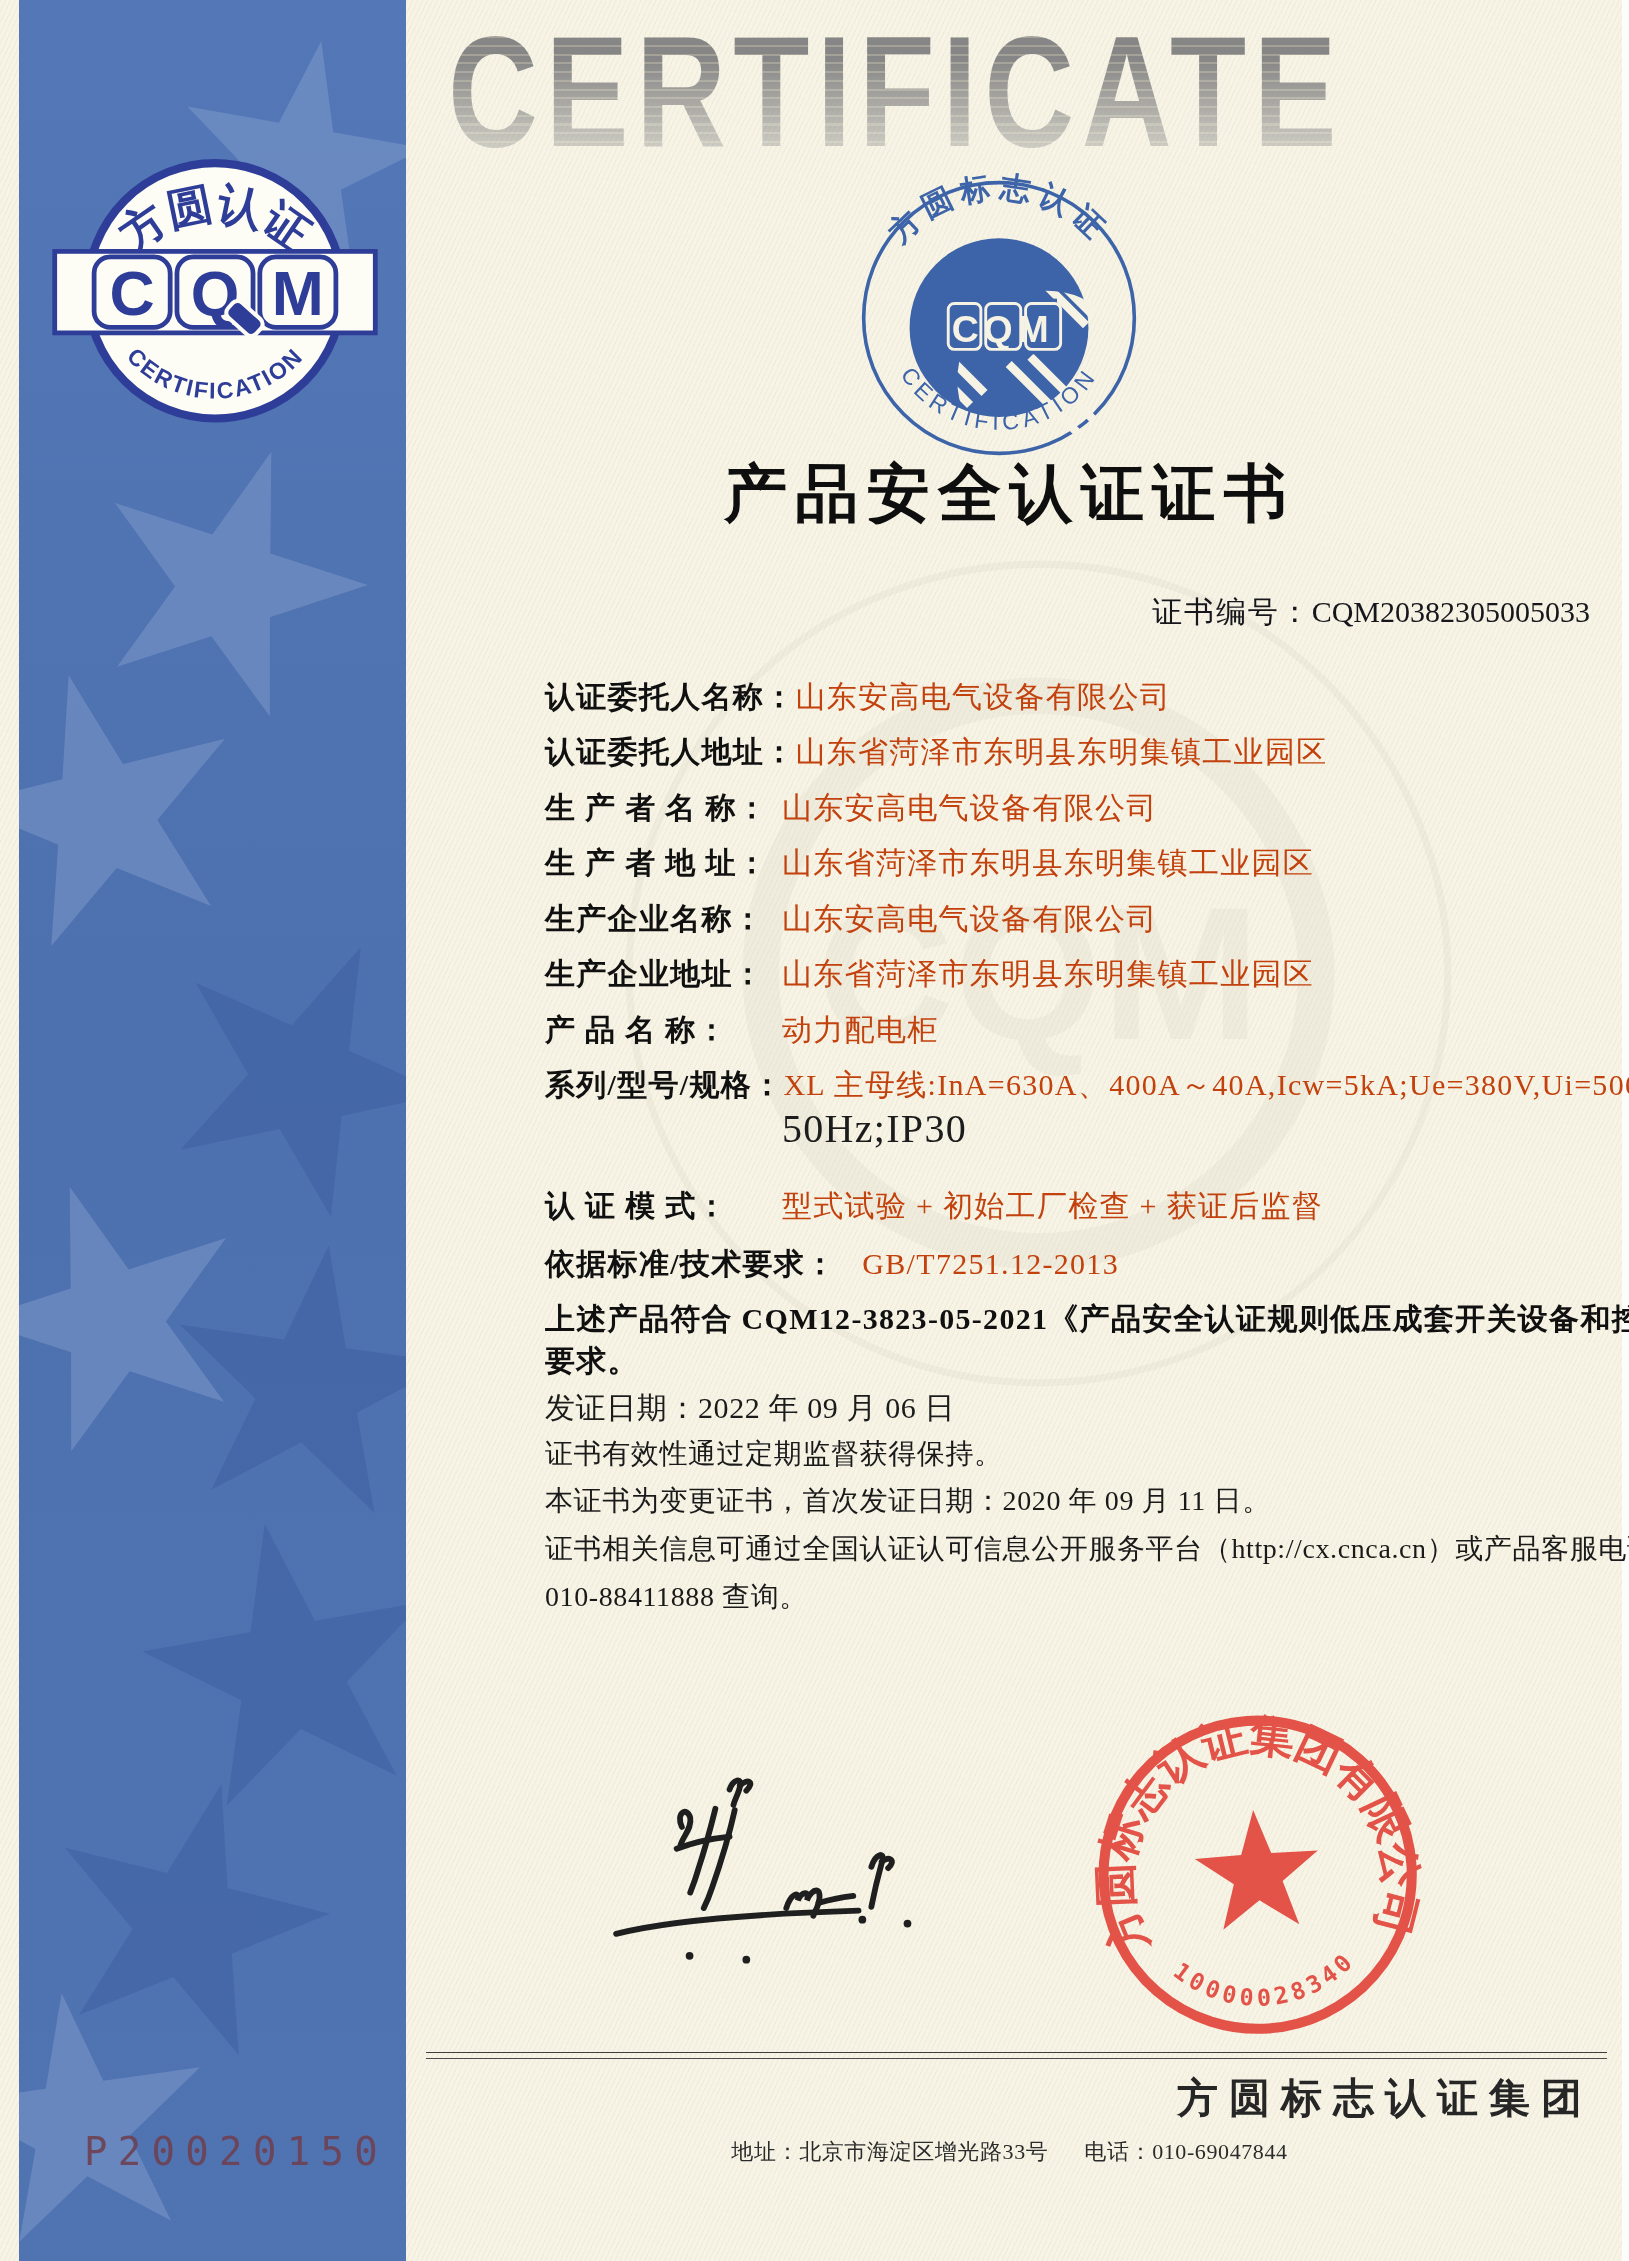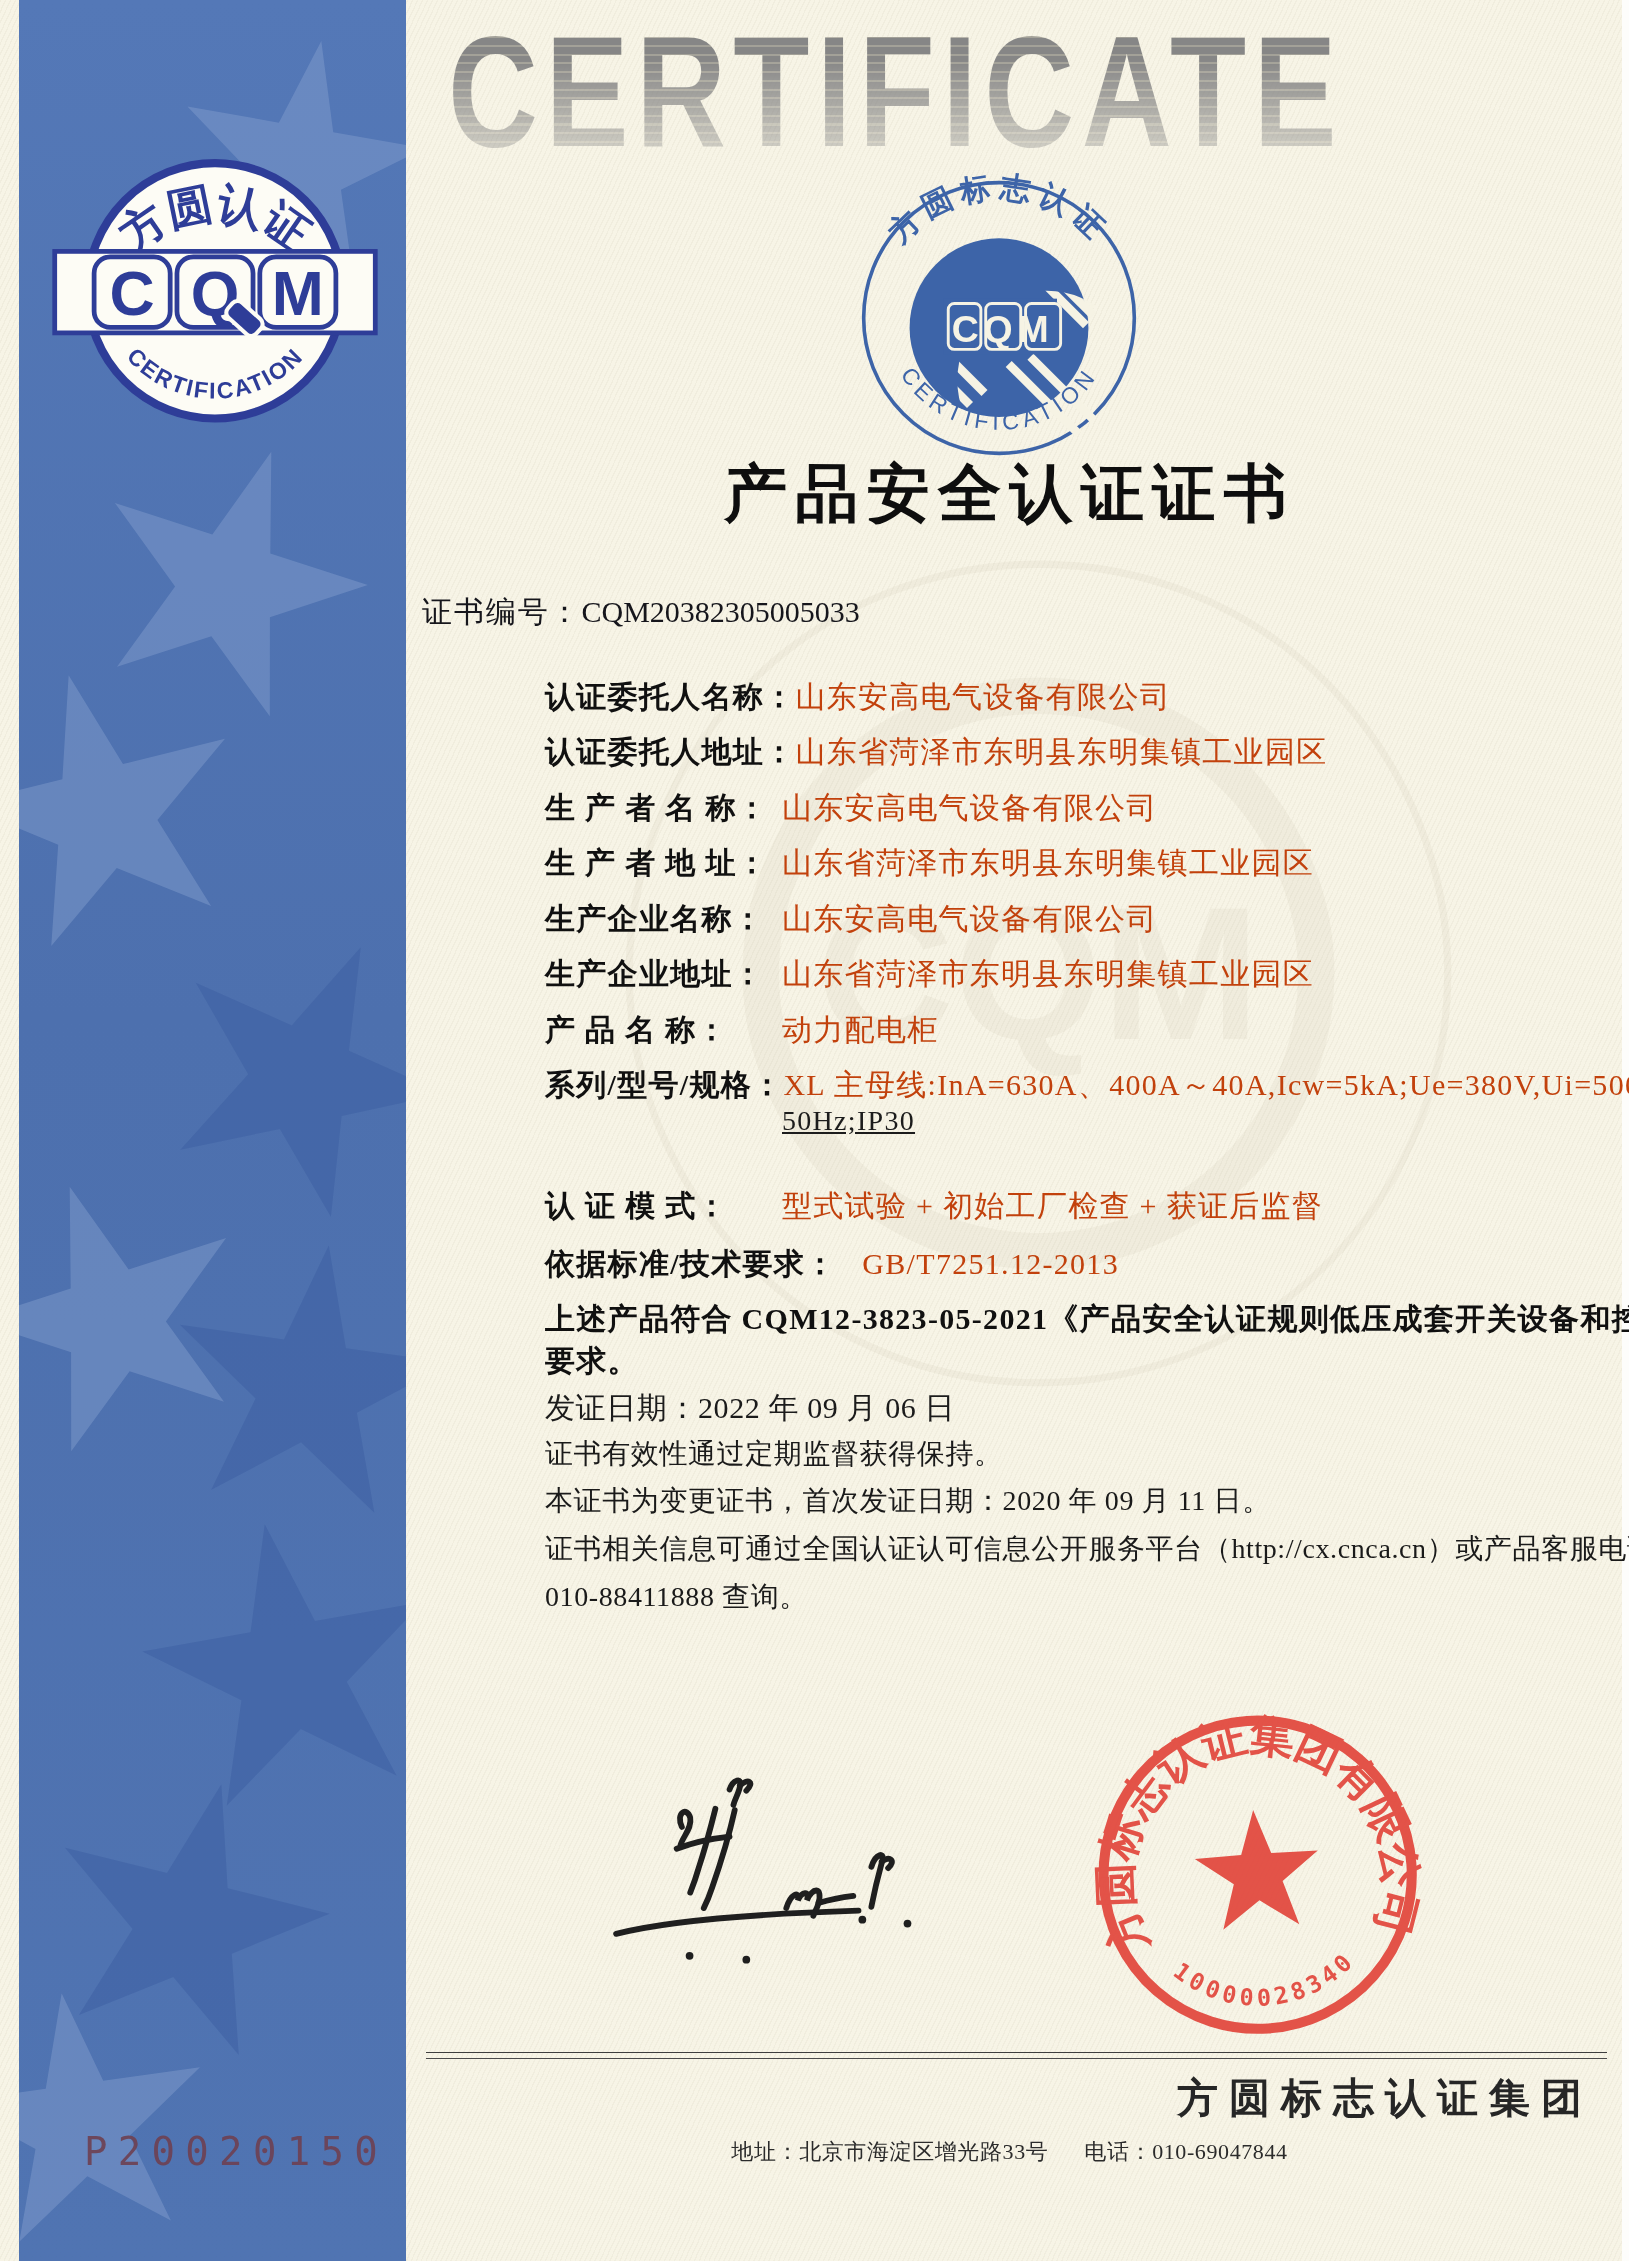--- a/index.html
+++ b/index.html
@@ -30,26 +30,26 @@
         mask-image:linear-gradient(to bottom,#000 30%,rgba(0,0,0,.55) 70%,rgba(0,0,0,.18) 100%);}
 
   
   .badge{position:absolute;left:52px;top:145px;width:326px;height:297px;}
   .center-logo{position:absolute;left:854px;top:173px;width:290px;height:290px;}
   .ghost{position:absolute;left:600px;top:535px;width:877px;height:877px;opacity:.055;pointer-events:none;}
 
   
   .title{position:absolute;left:413px;top:451px;width:1193px;text-align:center;
          font-size:63px;font-weight:700;letter-spacing:8.4px;color:#0e0e0e;}
-  .certno{position:absolute;left:422px;top:592px;width:1193px;text-align:left;font-size:30px;color:#16161c;}
+  .certno{position:absolute;left:397px;top:592px;width:1193px;text-align:right;font-size:30px;color:#16161c;}
   .certno .lblc{letter-spacing:1.9px;}
   .row{position:absolute;left:545px;width:1057px;font-size:30px;white-space:nowrap;}
   .row .lbl{display:inline-block;min-width:237px;font-weight:700;letter-spacing:1.3px;color:#101010;}
   .row .val{letter-spacing:1.3px;color:#c2410c;}
-  .cont{position:absolute;font-size:28px;letter-spacing:1.3px;color:#1c1c1c;white-space:nowrap;text-decoration:underline;}
+  .cont{position:absolute;font-size:40px;letter-spacing:1.3px;color:#1c1c1c;white-space:nowrap;}
   .bold-line{position:absolute;left:545px;font-size:30px;font-weight:700;letter-spacing:1.3px;color:#101010;white-space:nowrap;}
   .note{position:absolute;left:545px;font-size:28px;letter-spacing:0.6px;color:#1a1a1a;white-space:nowrap;}
   .date-issue{position:absolute;left:545px;font-size:30px;letter-spacing:0.6px;white-space:nowrap;}
   .date-expiry{position:absolute;left:1154px;font-size:30px;letter-spacing:0.6px;white-space:nowrap;}
 
   
   .signature{position:absolute;left:580px;top:1770px;width:361px;height:213px;}
   .stamp{position:absolute;left:1090px;top:1705px;width:335px;height:335px;opacity:.93;transform:rotate(-4deg);}
 
   

